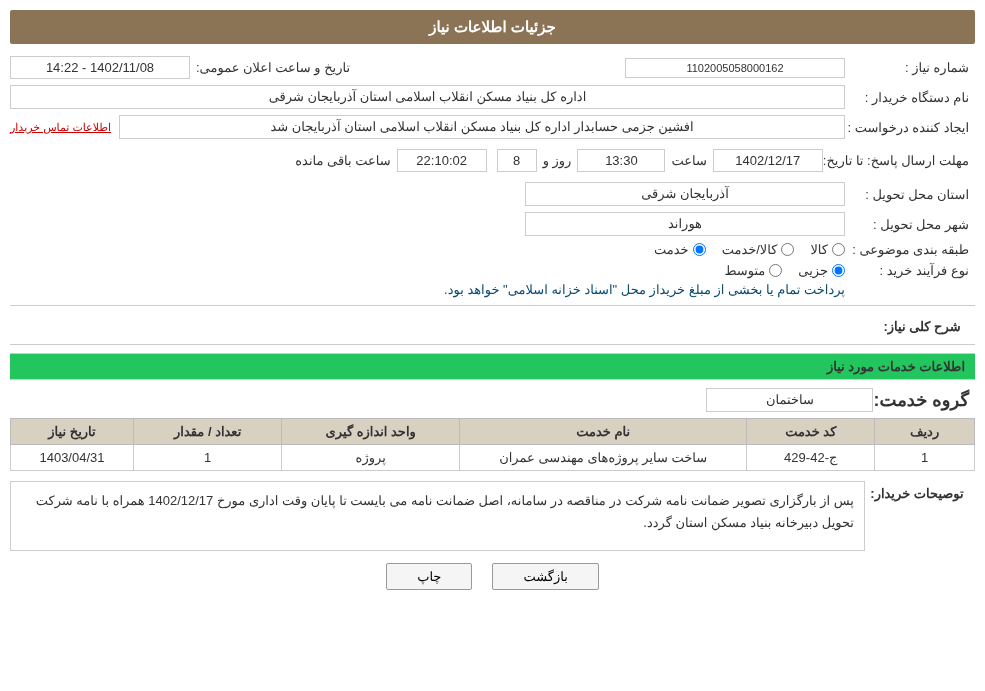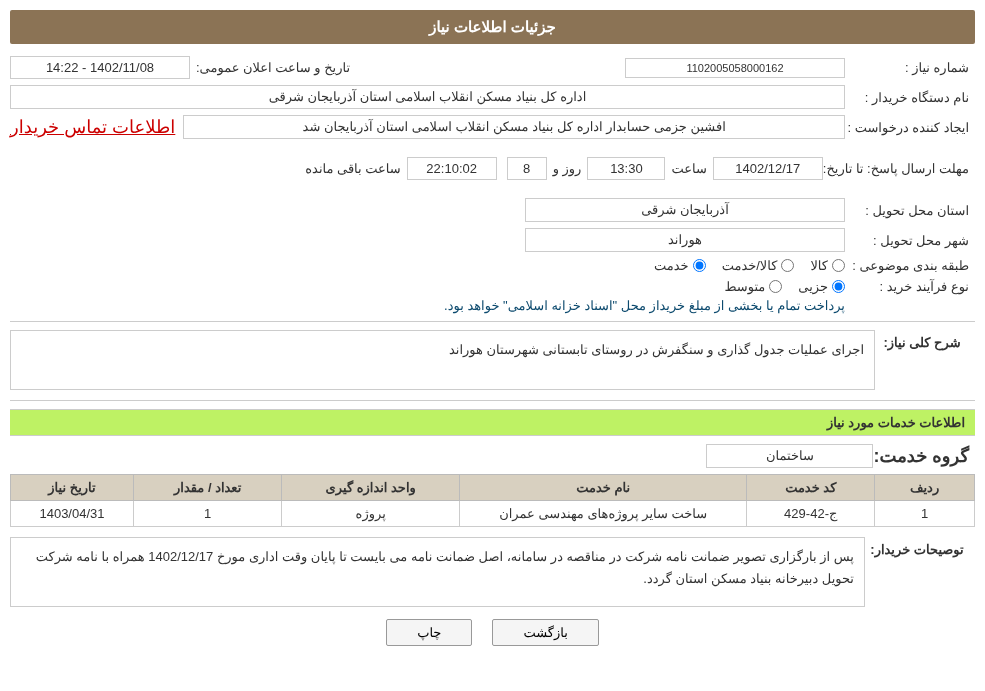--- a/index.html
+++ b/index.html
@@ -72,41 +72,41 @@
     }
     .inline-label {
       font-size: 13px;
       color: #333;
       white-space: nowrap;
     }
     .link-text {
       color: #cc0000;
       cursor: pointer;
       text-decoration: underline;
-      font-size: 18px;
+      font-size: 11px;
     }
     .radio-group {
       display: flex;
       gap: 16px;
       align-items: center;
     }
     .radio-item {
       display: flex;
       align-items: center;
       gap: 4px;
     }
     .radio-item input[type="radio"] {
       margin: 0;
     }
     .note-text {
       color: #0c4a6e;
       font-size: 13px;
     }
     .section-title {
-      background: #bef264;
+      background: #22c55e;
       padding: 5px 10px;
       font-weight: bold;
       font-size: 13px;
       border-top: 1px solid #ccc;
       border-bottom: 1px solid #ccc;
       margin-bottom: 8px;
       text-align: right;
     }
     .khidmat-label {
       font-weight: bold;
@@ -211,22 +211,22 @@
 
   <div class="row">
     <span class="label">ایجاد کننده درخواست :</span>
     <div class="value-box wide" style="text-align:center;">افشین جزمی حسابدار اداره کل بنیاد مسکن انقلاب اسلامی استان آذربایجان شد</div>
     <span class="link-text" style="white-space:nowrap; margin-right:8px;">اطلاعات تماس خریدار</span>
   </div>
 
   <div class="row">
     <span class="label">مهلت ارسال پاسخ: تا تاریخ:</span>
     <div class="date-box" style="width:110px;">1402/12/17</div>
-    <span class="inline-label" style="margin: 16px 6px;">ساعت</span>
-    <div class="date-box" style="width:78px;">13:30</div>
+    <span class="inline-label" style="margin: 8px 6px;">ساعت</span>
+    <div class="date-box" style="width:88px;">13:30</div>
     <span class="inline-label" style="margin: 0 6px;">روز و</span>
     <div class="date-box" style="width:40px;">8</div>
     <div class="date-box" style="width:90px; margin-right:10px;">22:10:02</div>
     <span class="inline-label" style="margin-right:6px;">ساعت باقی مانده</span>
   </div>
 
   <div class="row">
     <span class="label">استان محل تحویل :</span>
     <div class="value-box medium">آذربایجان شرقی</div>
   </div>
@@ -268,23 +268,20 @@
         </div>
       </div>
       <span class="note-text">پرداخت تمام یا بخشی از مبلغ خریداز محل "اسناد خزانه اسلامی" خواهد بود.</span>
     </div>
   </div>
 
   <hr class="separator-line">
 
   <div class="description-section">
     <span class="desc-label">شرح کلی نیاز:</span>
-    <div class="desc-content">
-      <div class="description-box">اجرای عملیات جدول گذاری و سنگفرش در روستای تابستانی شهرستان هوراند</div>
-    </div>
   </div>
 
   <hr class="separator-line">
 
   <div class="section-title">اطلاعات خدمات مورد نیاز</div>
 
   <div class="row">
     <span class="khidmat-label">گروه خدمت:</span>
     <div class="value-box" style="width:167px;">ساختمان</div>
   </div>

